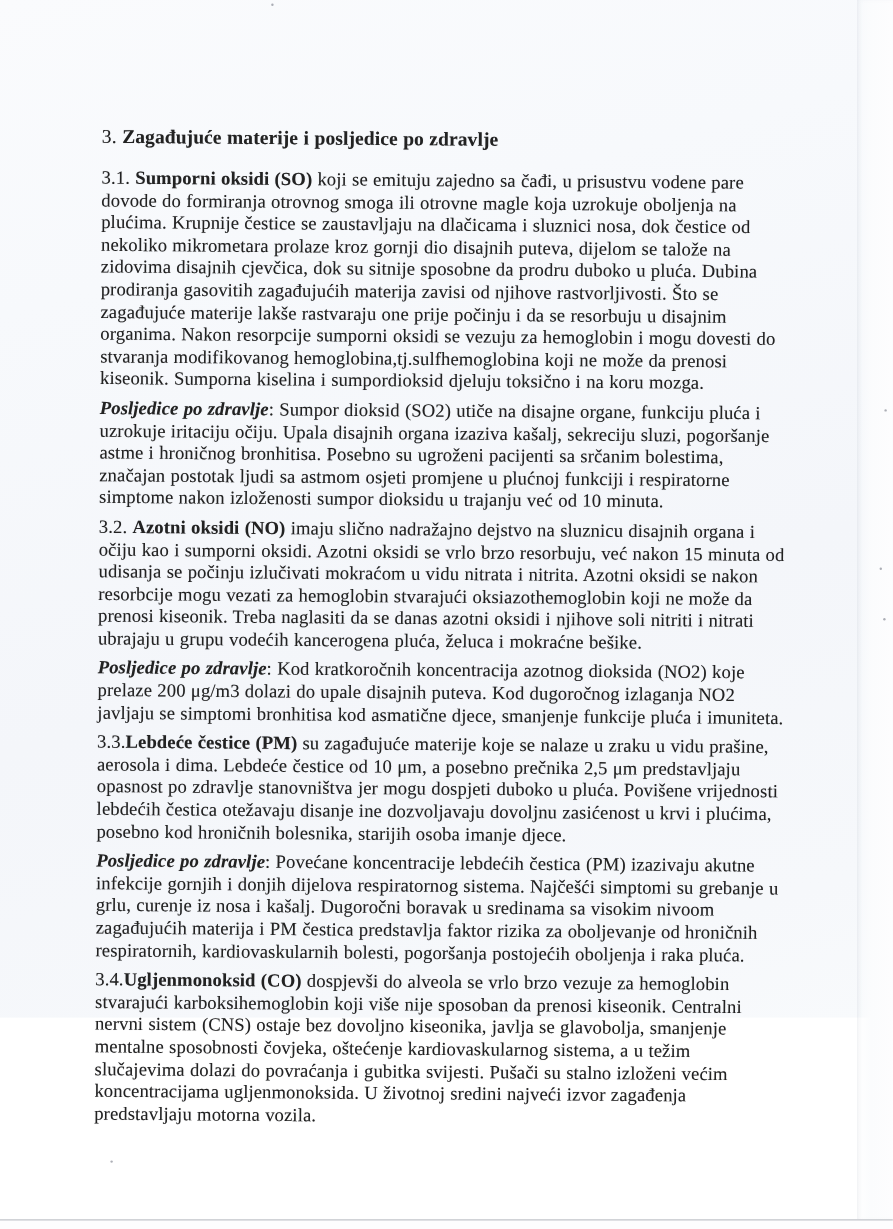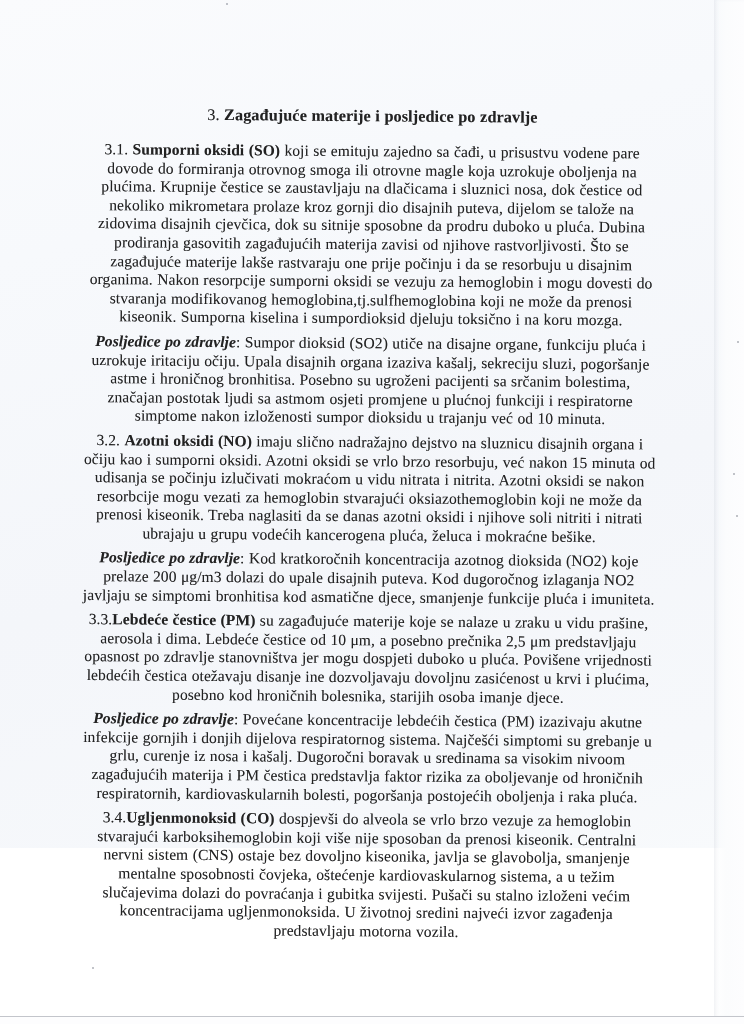--- a/index.html
+++ b/index.html
@@ -10,21 +10,20 @@
     overflow: hidden;
     background: #ffffff;
     font-family: "Liberation Serif", serif;
   }
   .scan {
     position: absolute;
     inset: 0;
     width: 744px;
     height: 848px;
     background: linear-gradient(165deg, #fafbfd 0%, #f7f9fc 25%, #f4f6fa 60%, #f6f8fb 88%, #f8fafc 100%);
-    text-align: center;
   }
   
   .paper-edge-right {
     position: absolute;
     top: 0;
     right: 0;
     width: 30px;
     height: 1017px;
     background: linear-gradient(90deg, rgba(253,253,254,0) 0%, #fbfcfd 40%, #fdfdfe 100%);
     box-shadow: inset 3px 0 4px -2px rgba(165,172,185,0.22);

